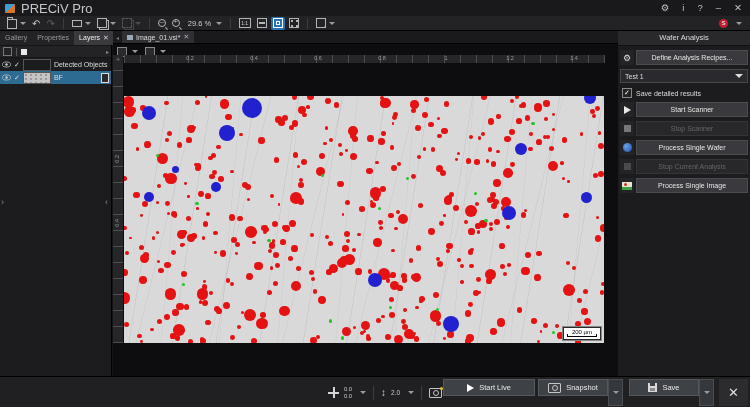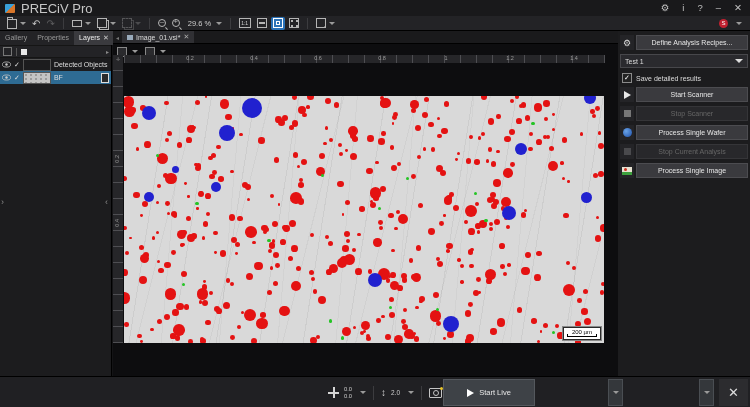--- a/index.html
+++ b/index.html
@@ -113,21 +113,21 @@
   .cross{position:relative;width:11px;height:11px}
   .cross::before{content:"";position:absolute;left:0;right:0;top:5px;height:1.5px;background:#d5d5d5}
   .cross::after{content:"";position:absolute;top:0;bottom:0;left:5px;width:1.5px;background:#d5d5d5}
   .xy{display:flex;flex-direction:column;justify-content:center;font-size:5.8px;line-height:6.5px;color:#ccc}
   .bsep{width:1px;height:14px;background:#3c3c3f;margin:0 2px}
   .zarrow{font-size:10px;color:#d5d5d5}
   .zval{font-size:6.5px;color:#ccc}
   .cam{position:relative;width:11px;height:8px;border:1px solid #c5c5c5;border-radius:1px}
   .cam::before{content:"";position:absolute;left:3px;top:1px;width:4px;height:4px;border:1px solid #c5c5c5;border-radius:50%}
   .cam.badge::after{content:"";position:absolute;right:-2px;top:-2px;width:3px;height:3px;background:#e8c52a;border-radius:50%}
-  .bbtn{position:absolute;top:2px;height:27px;background:#3e4247;border:1px solid #54585d;box-sizing:border-box;display:flex;align-items:center;justify-content:center;gap:5px;color:#e8e8e8;font-size:7.5px}
+  .bbtn{position:absolute;top:2px;height:17px;background:#3e4247;border:1px solid #54585d;box-sizing:border-box;display:flex;align-items:center;justify-content:center;gap:5px;color:#e8e8e8;font-size:7.5px}
   .bbtn .play-tri{border-left-color:#fff}
   .bchev{position:absolute;top:2px;height:27px;width:15px;background:#34373b;border:1px solid #4a4e53;box-sizing:border-box;display:flex;align-items:center;justify-content:center}
   .floppy{width:9px;height:9px;background:#d8d8d8;position:relative}
   .floppy::before{content:"";position:absolute;left:2px;top:0;width:5px;height:3px;background:#3e4247}
   .floppy::after{content:"";position:absolute;left:2px;bottom:1px;width:5px;height:3px;background:#8a8a8a}
   #close-x{position:absolute;left:719px;top:2px;width:29px;height:27px;background:#2c2c2f;display:flex;align-items:center;justify-content:center;font-size:13px;color:#dedede}
 </style>
 </head>
 <body>
 
@@ -740,20 +740,21 @@
       <span class="dot" style="left: 68.1%; top: 92.2%; width: 16px; height: 16px; margin: -8px 0px 0px -8px; background: rgb(33, 33, 207);"></span>
       <span class="dot" style="left: 97%; top: 1%; width: 12px; height: 12px; margin: -6px 0px 0px -6px; background: rgb(33, 33, 207);"></span>
       <div id="scalebar">
       <span class="sb-text">200 µm</span>
       <span class="sb-line"></span>
     </div>
     </div>
 </div>
 
 <div id="rightpanel">
+  <div id="rp-header">Wafer Analysis</div>
   <div class="rrow">
     <span class="ricon">⚙</span>
     <div class="rbtn">Define Analysis Recipes...</div>
   </div>
   <div class="rrow" style="height:14px">
     <div class="rselect">
       <span>Test 1</span>
       <span class="sel-caret"></span>
     </div>
   </div>
@@ -807,20 +808,28 @@
     <span class="zarrow">↕</span>
     <span class="zval">2.0</span>
     <span class="caret"></span>
     <span class="bsep"></span>
     <span class="cam badge"></span>
   </div>
   <div class="bbtn" style="left:443px;width:92px">
     <span class="play-tri"></span>
     <span>Start Live</span>
   </div>
+  <div class="bbtn" style="left:538px;width:70px">
+    <span class="cam"></span>
+    <span>Snapshot</span>
+  </div>
   <div class="bchev" style="left:608px">
       <span class="caret" style="margin:0"></span>
     </div>
+  <div class="bbtn" style="left:629px;width:70px">
+    <span class="floppy"></span>
+    <span>Save</span>
+  </div>
   <div class="bchev" style="left:699px">
       <span class="caret" style="margin:0"></span>
     </div>
   <div id="close-x">✕</div>
 </div>
 
 </body></html>

